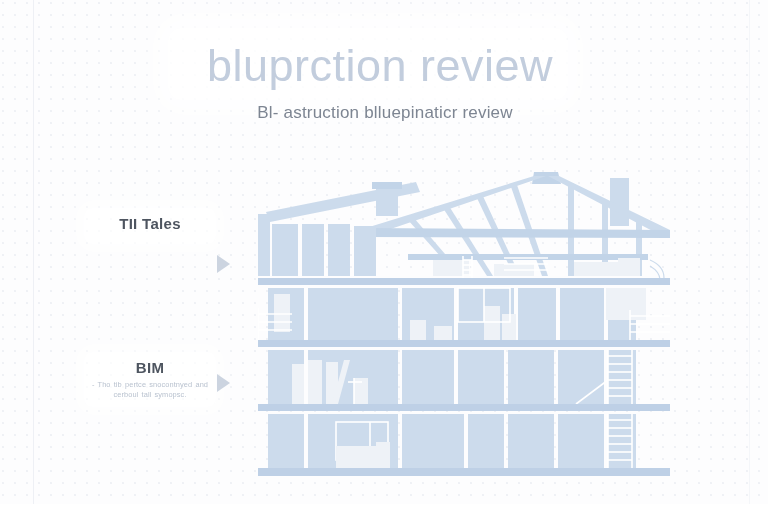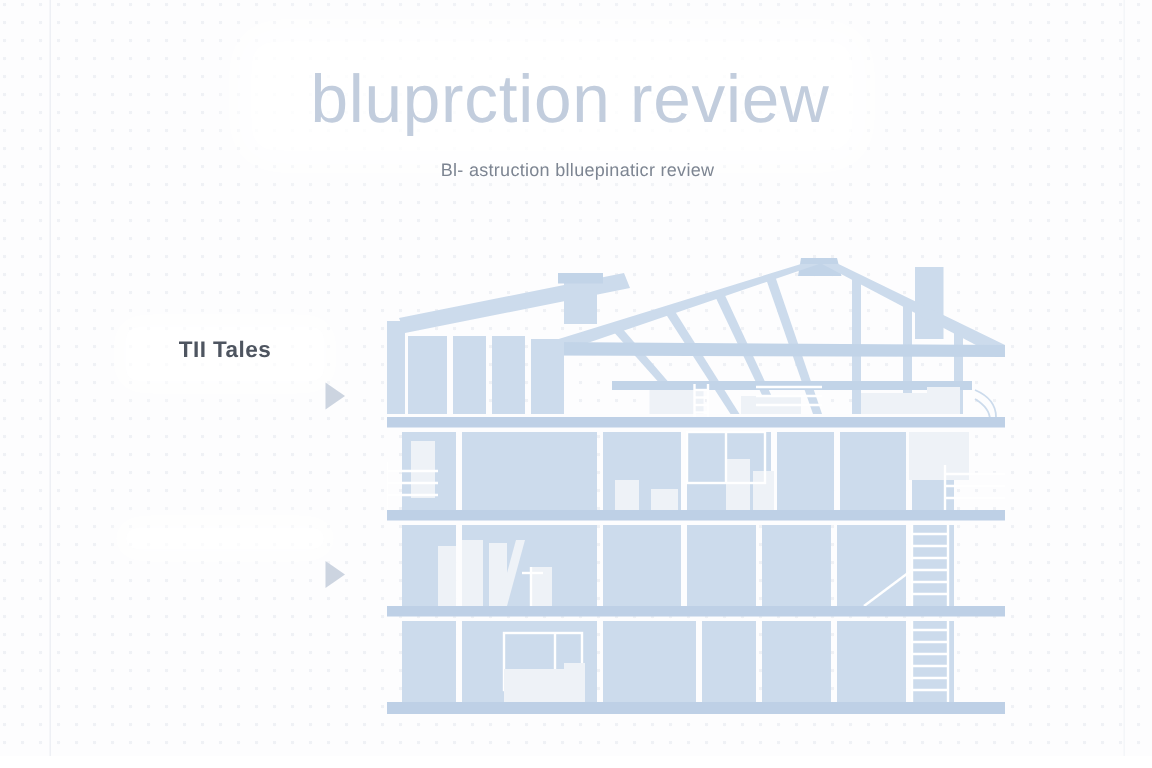--- a/index.html
+++ b/index.html
@@ -69,41 +69,41 @@
     color: #c2cddd;
     line-height: 56px;
     white-space: nowrap;
   }
   #page-subtitle {
     position: absolute;
     left: 180px;
     top: 103px;
     width: 410px;
     text-align: center;
-    font-size: 12px;
+    font-size: 17px;
     font-weight: 400;
     color: #7d8592;
     letter-spacing: 0.2px;
     line-height: 20px;
     white-space: nowrap;
   }
 
   
   .info-card {
     position: absolute;
     left: 84px;
     width: 132px;
     background: rgba(255,255,255,0.70);
     border-radius: 8px;
     box-shadow: 0 0 16px 10px rgba(255,255,255,0.58);
     text-align: center;
     padding: 6px 2px 8px 2px;
     box-sizing: border-box;
   }
-  #card-1 { top: 218px; }
+  #card-1 { top: 208px; }
   #card-2 { top: 352px; }
 
   .card-heading {
     font-size: 15px;
     font-weight: 700;
     color: #4e5560;
     letter-spacing: 0.3px;
     line-height: 19px;
     margin-bottom: 3px;
     white-space: nowrap;
@@ -163,20 +163,22 @@
   <div id="page-title">bluprction review</div>
 
   <div id="page-subtitle">Bl- astruction blluepinaticr review</div>
 
   <div id="card-1" class="info-card">
     <div class="card-heading">TII Tales</div>
   </div>
   <div id="arrow-1" class="step-arrow"></div>
 
   <div id="card-2" class="info-card">
+    <div class="card-heading">BIM</div>
+    <div class="card-body">- Tho tib pertce snocontnyed and cerboul tall symopsc.</div>
   </div>
   <div id="arrow-2" class="step-arrow"></div>
 
   <div id="building-illustration">
     <svg width="412" height="318" viewBox="0 0 412 318" xmlns="http://www.w3.org/2000/svg">
       <defs>
         <style>
           .bl  { fill: #ccdbec; }
           .bl2 { fill: #c2d4e8; }
           .slab{ fill: #bed0e6; }

